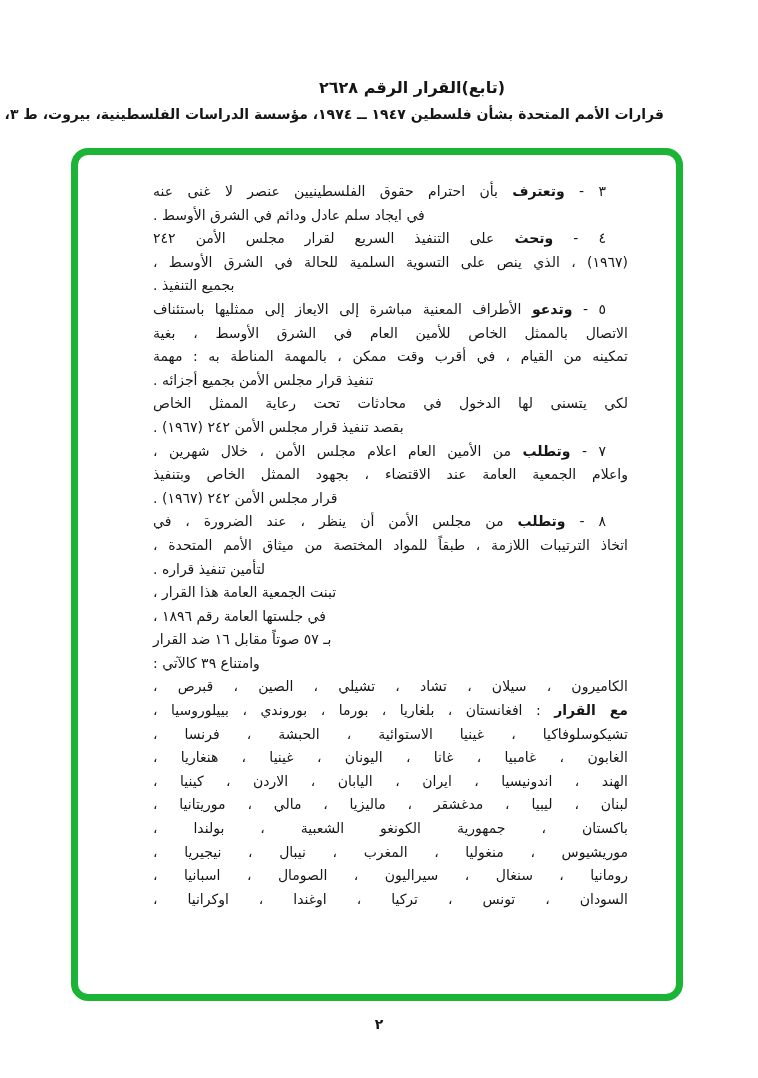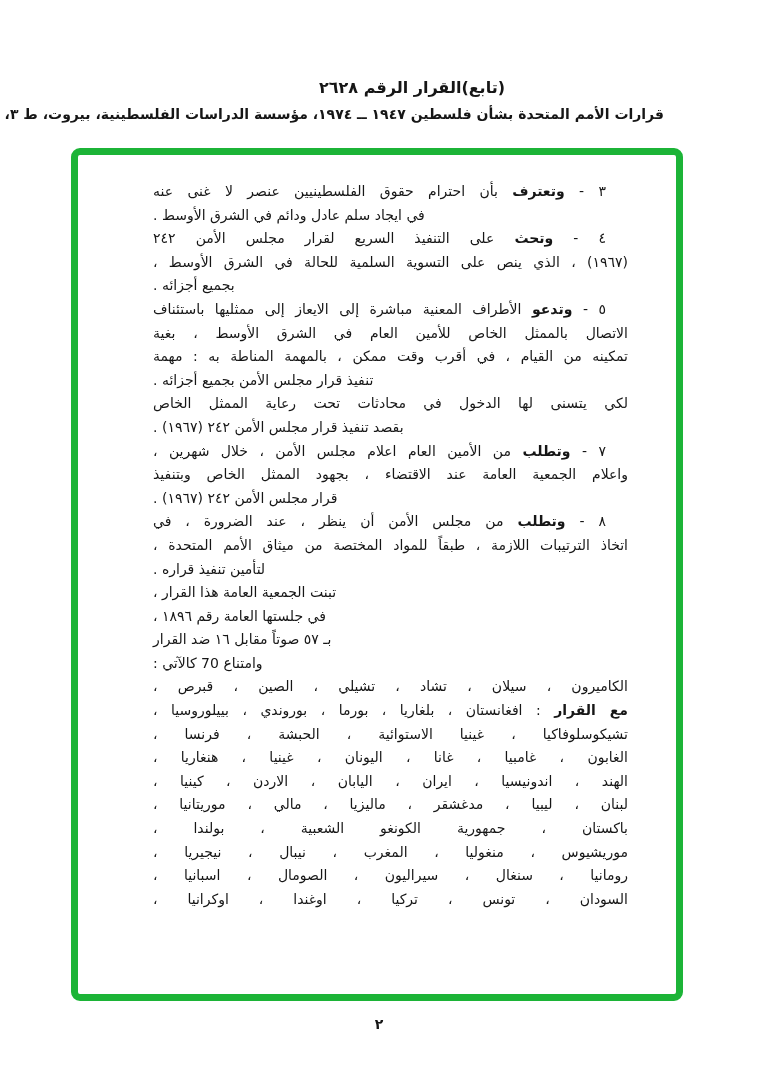--- a/index.html
+++ b/index.html
@@ -23,21 +23,21 @@
     position:absolute;top:106px;left:0;width:664px;
     text-align:center;
     font-size:14px;font-weight:bold;
     direction:rtl;white-space:nowrap;
   }
   .content-border-box{
     position:absolute;left:71px;top:148px;
     width:612px;height:853px;
     box-sizing:border-box;
     border:7px solid var(--green,#1cb437);
-    border-radius:9px;
+    border-radius:17px;
     background:#ffffff;
   }
   .document-body{
     position:absolute;
     top:25px;right:48px;left:75px;
   }
   .line{
     direction:rtl;
     text-align:left;
     font-size:14px;
@@ -69,37 +69,37 @@
 <div class="page-title">(تابع)القرار الرقم  ٢٦٢٨</div>
 
 <div class="source-citation">قرارات الأمم المتحدة بشأن فلسطين ١٩٤٧ ــ ١٩٧٤، مؤسسة الدراسات الفلسطينية، بيروت، ط ٣، ١٩٩٣، مج ١، ص١٠٦- ١٠٧</div>
 
 <div class="content-border-box">
   <div class="document-body">
       <div class="line para-start fill"><span>٣ - </span><span class="bold">وتعترف</span><span> بأن احترام حقوق الفلسطينيين عنصر لا غنى عنه</span></div>
       <div class="line"><span>في ايجاد سلم عادل ودائم في الشرق الأوسط .</span></div>
       <div class="line para-start fill"><span>٤ - </span><span class="bold">وتحث</span><span> على التنفيذ السريع لقرار مجلس الأمن ٢٤٢</span></div>
       <div class="line fill"><span>(١٩٦٧) ، الذي ينص على التسوية السلمية للحالة في الشرق الأوسط ،</span></div>
-      <div class="line"><span>بجميع أجزائه .</span></div>
+      <div class="line"><span>بجميع التنفيذ .</span></div>
       <div class="line para-start fill"><span>٥ - </span><span class="bold">وتدعو</span><span> الأطراف المعنية مباشرة إلى الايعاز إلى ممثليها باستئناف</span></div>
       <div class="line fill"><span>الاتصال بالممثل الخاص للأمين العام في الشرق الأوسط ، بغية</span></div>
       <div class="line fill"><span>تمكينه من القيام ، في أقرب وقت ممكن ، بالمهمة المناطة به : مهمة</span></div>
       <div class="line"><span>تنفيذ قرار مجلس الأمن بجميع أجزائه .</span></div>
       <div class="line fill"><span>لكي يتسنى لها الدخول في محادثات تحت رعاية الممثل الخاص</span></div>
       <div class="line"><span>بقصد تنفيذ قرار مجلس الأمن ٢٤٢ (١٩٦٧) .</span></div>
       <div class="line para-start fill"><span>٧ - </span><span class="bold">وتطلب</span><span> من الأمين العام اعلام مجلس الأمن ، خلال شهرين ،</span></div>
       <div class="line fill"><span>واعلام الجمعية العامة عند الاقتضاء ، بجهود الممثل الخاص وبتنفيذ</span></div>
       <div class="line"><span>قرار مجلس الأمن ٢٤٢ (١٩٦٧) .</span></div>
       <div class="line para-start fill"><span>٨ - </span><span class="bold">وتطلب</span><span> من مجلس الأمن أن ينظر ، عند الضرورة ، في</span></div>
       <div class="line fill"><span>اتخاذ الترتيبات اللازمة ، طبقاً للمواد المختصة من ميثاق الأمم المتحدة ،</span></div>
       <div class="line"><span>لتأمين تنفيذ قراره .</span></div>
       <div class="line adoption"><span>تبنت الجمعية العامة هذا القرار ،</span></div>
       <div class="line adoption"><span>في جلستها العامة رقم ١٨٩٦ ،</span></div>
       <div class="line adoption"><span>بـ ٥٧ صوتاً مقابل ١٦ ضد القرار</span></div>
-      <div class="line adoption adoption2"><span>وامتناع 70 كالآتي :</span></div>
+      <div class="line adoption adoption2"><span>وامتناع ٣٩ كالآتي :</span></div>
       <div class="line fill"><span>الكاميرون ، سيلان ، تشاد ، تشيلي ، الصين ، قبرص ،</span></div>
       <div class="line fill"><span class="bold">مع القرار</span><span> :  افغانستان ، بلغاريا ، بورما ، بوروندي ، بييلوروسيا ،</span></div>
       <div class="line fill"><span>تشيكوسلوفاكيا ، غينيا الاستوائية ، الحبشة ، فرنسا ،</span></div>
       <div class="line fill"><span>الغابون ، غامبيا ، غانا ، اليونان ، غينيا ، هنغاريا ،</span></div>
       <div class="line fill"><span>الهند ، اندونيسيا ، ايران ، اليابان ، الاردن ، كينيا ،</span></div>
       <div class="line fill"><span>لبنان ، ليبيا ، مدغشقر ، ماليزيا ، مالي ، موريتانيا ،</span></div>
       <div class="line fill"><span>باكستان ، جمهورية الكونغو الشعبية ، بولندا ،</span></div>
       <div class="line fill"><span>موريشيوس ، منغوليا ، المغرب ، نيبال ، نيجيريا ،</span></div>
       <div class="line fill"><span>رومانيا ، سنغال ، سيراليون ، الصومال ، اسبانيا ،</span></div>
       <div class="line fill"><span>السودان ، تونس ، تركيا ، اوغندا ، اوكرانيا ،</span></div>

